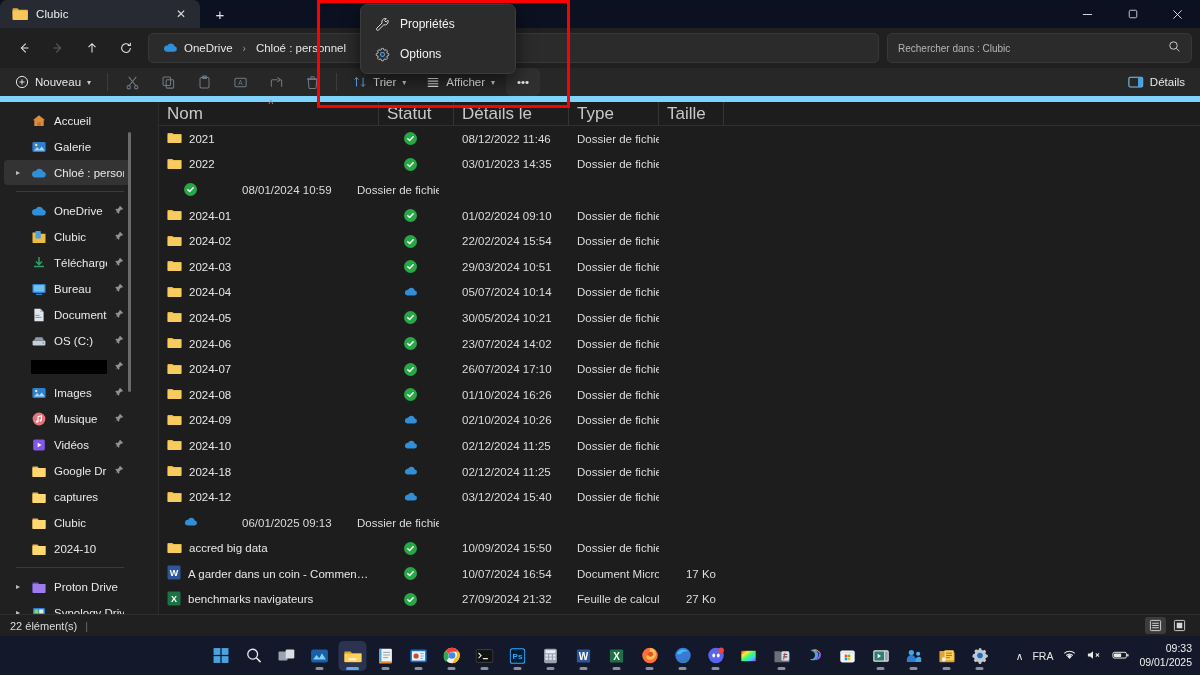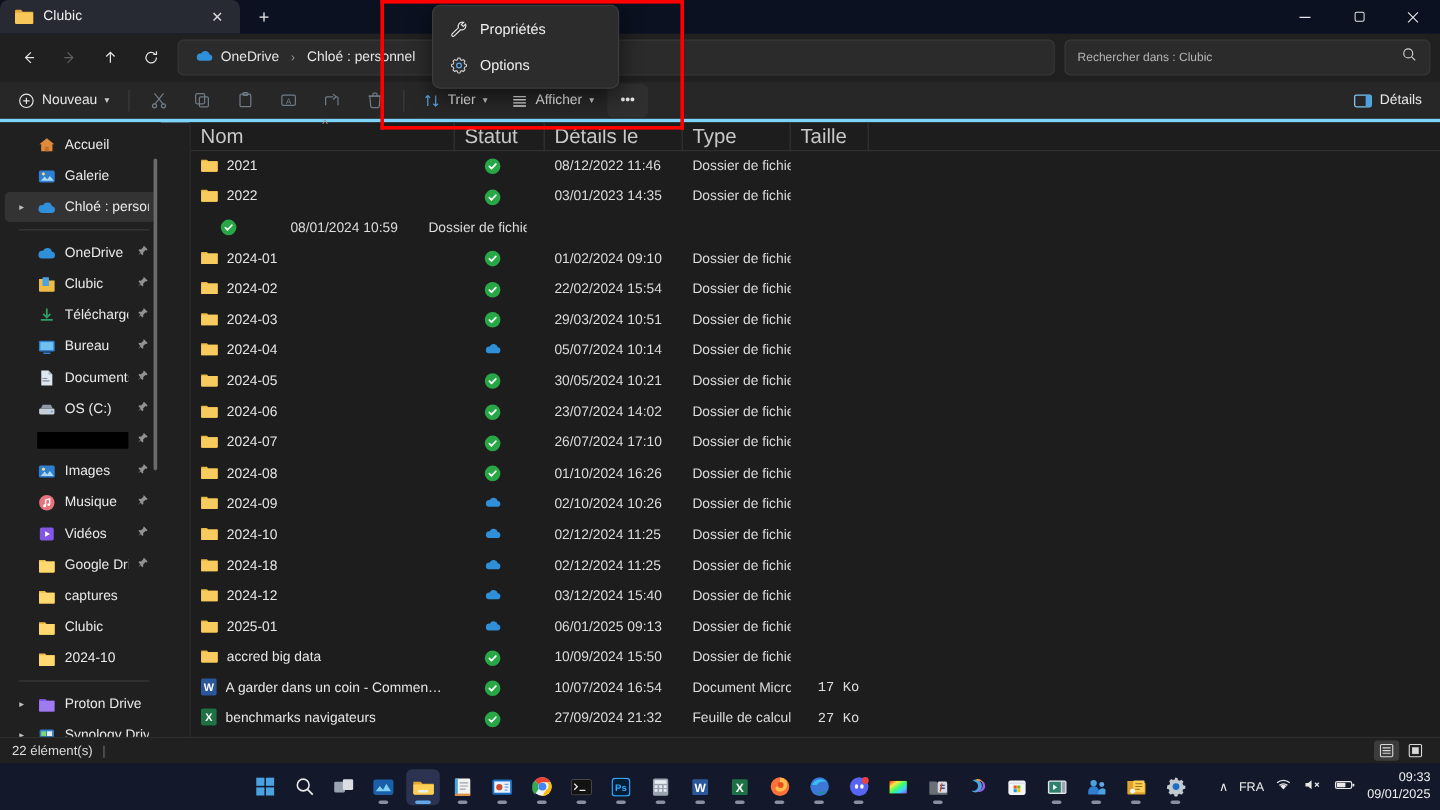--- a/index.html
+++ b/index.html
@@ -70,21 +70,21 @@
   }
   .searchbar input {
     background: transparent; border: 0; outline: 0; color: #d0d0d0;
     font-size: 10px; font-family: inherit; width: 250px;
   }
   .searchbar input::placeholder { color: #b6b6b6; }
 
   
   .commandbar {
     height: 34px; background: #272727; display: flex; align-items: center;
-    padding: 0 6px; gap: 2px; flex: none; border-bottom: 3px solid #7dd3fc;
+    padding: 0 6px; gap: 2px; flex: none; border-bottom: 6px solid #7dd3fc;
   }
   .cmd {
     height: 28px; border-radius: 5px; display: flex; align-items: center;
     gap: 6px; padding: 0 9px; color: #e8e8e8; font-size: 11.5px; flex: none;
   }
   .cmd.icononly { width: 34px; justify-content: center; padding: 0; }
   .cmd.dim { color: #6f7b86; }
   .cmd.active { background: #2f2f2f; }
   .chev { font-size: 8px; color: #c9c9c9; }
   .cmdsep { width: 1px; height: 18px; background: #3c3c3c; margin: 0 5px; flex: none; }
@@ -139,21 +139,21 @@
 
   .rows { flex: 1; overflow: hidden; }
   .row { height: 25.6px; display: flex; align-items: center; font-size: 11.5px;
          color: #e6e6e6; }
   .cell { padding: 0 8px; display: flex; align-items: center; height: 100%;
           white-space: nowrap; overflow: hidden; }
   .cell.name { width: 220px; gap: 7px; }
   .cell.status { width: 75px; justify-content: flex-start; padding-left: 25px; }
   .cell.mod { width: 115px; color: #dcdcdc; }
   .cell.type { width: 90px; color: #dcdcdc; }
-  .cell.size { width: 65px; justify-content: flex-end; color: #dcdcdc; font-family: Liberation Mono, monospace; }
+  .cell.size { width: 65px; justify-content: flex-end; color: #dcdcdc; }
   .fname { overflow: hidden; text-overflow: ellipsis; }
 
   
   .st-check { width: 13px; height: 13px; border-radius: 50%; background: #27a745;
      display:flex; align-items:center; justify-content:center; }
   .st-check svg { width: 9px; height: 9px; }
   .st-cloud { width: 14px; height: 11px; position: relative; }
 
   
   .statusbar {
@@ -954,27 +954,20 @@
               <div class="cell status">
                 <span><span class="st-cloud"><svg viewBox="0 0 18 12" width="14" height="11">
                       <path d="M4.4 11h9.2a3.2 3.2 0 00.3-6.37A4.6 4.6 0 005.3 3.7 3.4 3.4 0 004.4 11z" fill="#2f8fd8"></path>
                     </svg></span></span>
               </div>
               <div class="cell mod">03/12/2024 15:40</div>
               <div class="cell type">Dossier de fichiers</div>
               <div class="cell size"></div>
             </div>
             <div class="row">
-              <div class="cell name">
-                <span><svg viewBox="0 0 16 14" width="15" height="13">
-                    <path d="M0.6 2.2h5.2l1.3 1.4h8.3v8.6a.8.8 0 01-.8.8H1.4a.8.8 0 01-.8-.8z" fill="#e8b63a"></path>
-                    <path d="M0.6 3.6h14.8v8.6a.8.8 0 01-.8.8H1.4a.8.8 0 01-.8-.8z" fill="#f7cb5e"></path>
-                  </svg></span>
-                <span class="fname">2025-01</span>
-              </div>
               <div class="cell status">
                 <span><span class="st-cloud"><svg viewBox="0 0 18 12" width="14" height="11">
                       <path d="M4.4 11h9.2a3.2 3.2 0 00.3-6.37A4.6 4.6 0 005.3 3.7 3.4 3.4 0 004.4 11z" fill="#2f8fd8"></path>
                     </svg></span></span>
               </div>
               <div class="cell mod">06/01/2025 09:13</div>
               <div class="cell type">Dossier de fichiers</div>
               <div class="cell size"></div>
             </div>
             <div class="row">

